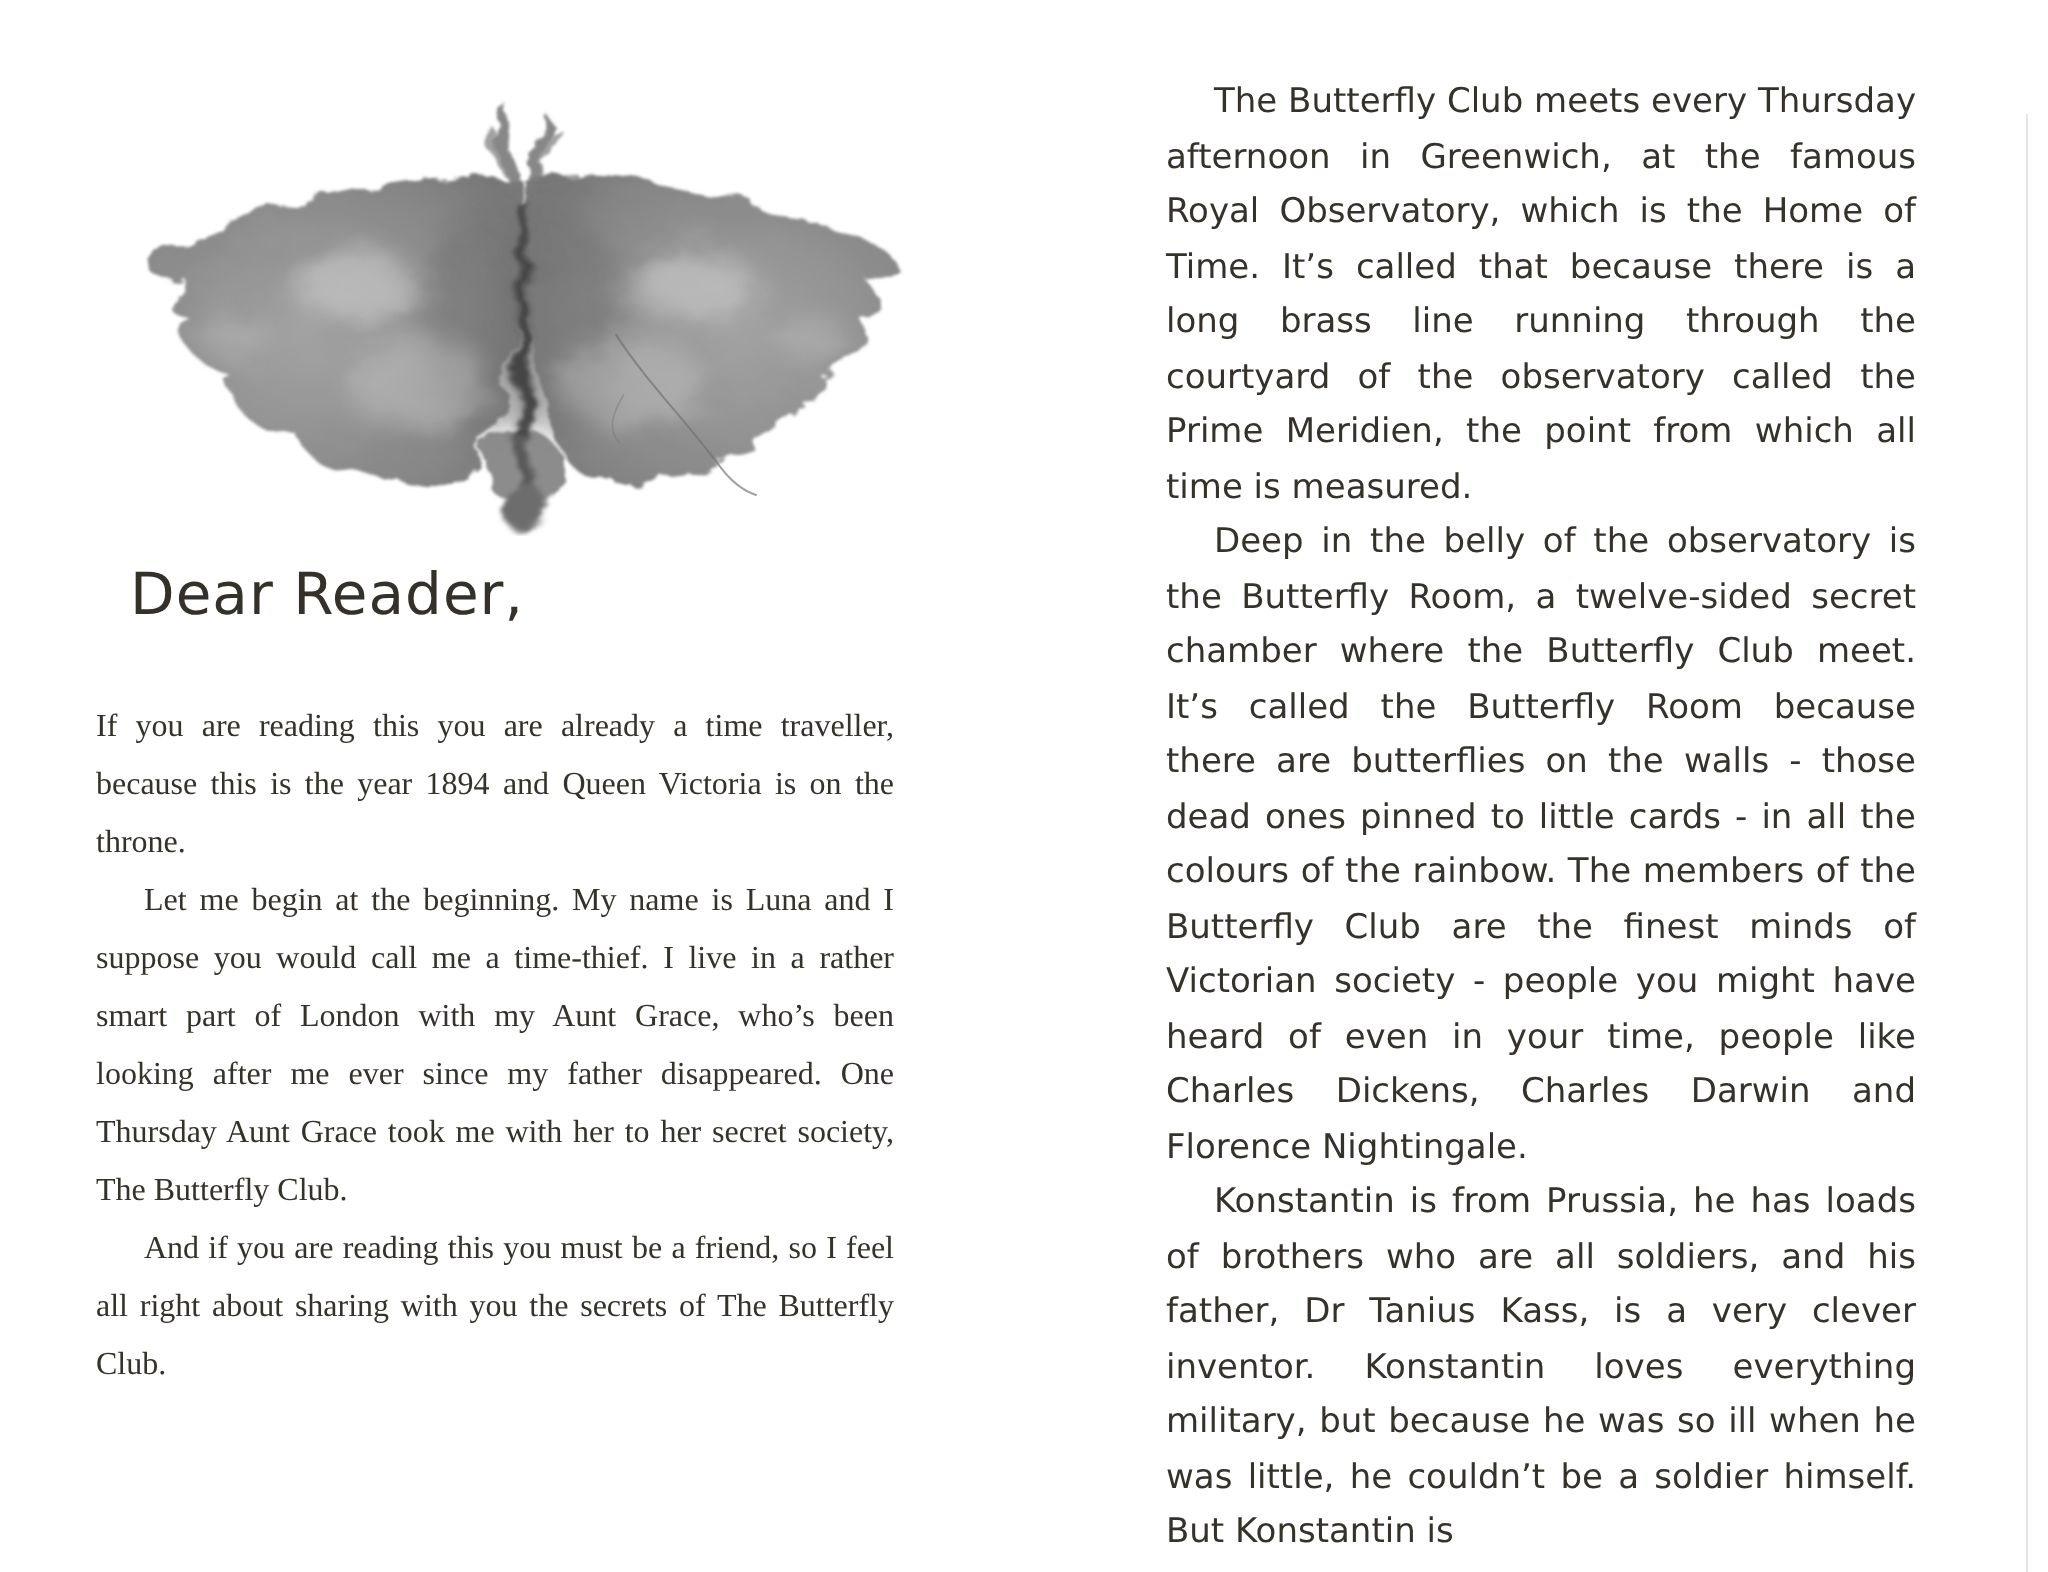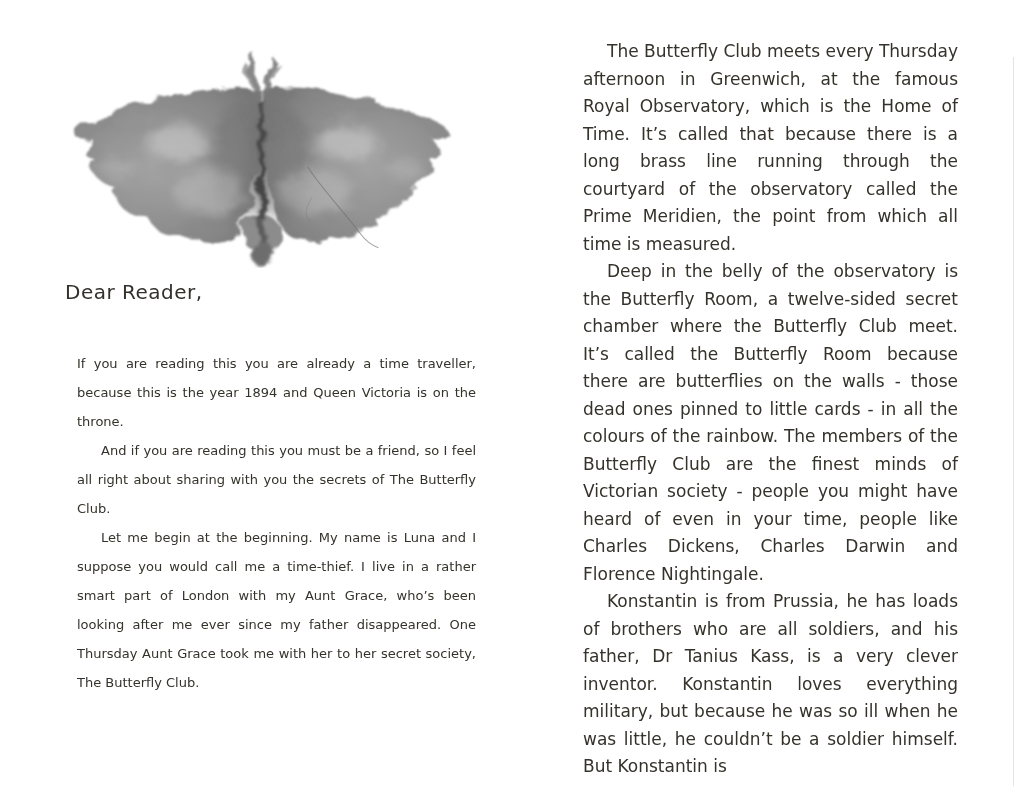--- a/index.html
+++ b/index.html
@@ -27,40 +27,41 @@
     top: 48px;
     width: 408px;
     height: 220px;
   }
   .heading {
     position: absolute;
     left: 65px;
     top: 280px;
     width: 400px;
     margin: 0;
-    font-size: 20px;
+    font-size: 29px;
     font-weight: normal;
     letter-spacing: 0.5px;
     color: #33312a;
   }
   .body-text {
     position: absolute;
     color: #34322a;
   }
   .body-text p {
     margin: 0;
     text-align: justify;
     text-indent: 24px;
   }
   .left-body {
-    left: 77px;
+    left: 48px;
     top: 349px;
     width: 399px;
-    font-size: 13px;
+    font-size: 16px;
     line-height: 29px;
+    font-family: Liberation Serif, serif;
   }
   .left-body p:first-child {
     text-indent: 0;
   }
   .right-body {
     left: 583px;
     top: 38px;
     width: 375px;
     font-size: 17px;
     line-height: 27.5px;
@@ -131,22 +132,22 @@
       </g>
 
       <path d="M248,118 C262,140 282,160 300,184 C306,192 312,196 318,198" fill="none" stroke="#6f6f6f" stroke-width="1" opacity="0.65"></path>
       <path d="M252,148 C246,158 244,166 250,172" fill="none" stroke="#7a7a7a" stroke-width="0.8" opacity="0.5"></path>
     </svg>
 
     <h1 class="heading">Dear Reader,</h1>
 
     <div class="body-text left-body">
         <p>If you are reading this you are already a time traveller, because this is the year 1894 and Queen Victoria is on the throne.</p>
+        <p>Let me begin at the beginning. My name is Luna and I suppose you would call me a time-thief. I live in a rather smart part of London with my Aunt Grace, who’s been looking after me ever since my father disappeared. One Thursday Aunt Grace took me with her to her secret society, The Butterfly Club.</p>
         <p>And if you are reading this you must be a friend, so I feel all right about sharing with you the secrets of The Butterfly Club.</p>
-        <p>Let me begin at the beginning. My name is Luna and I suppose you would call me a time-thief. I live in a rather smart part of London with my Aunt Grace, who’s been looking after me ever since my father disappeared. One Thursday Aunt Grace took me with her to her secret society, The Butterfly Club.</p>
       </div>
   </div>
 
   <div>
     <div class="body-text right-body">
         <p>The Butterfly Club meets every Thursday afternoon in Greenwich, at the famous Royal Observatory, which is the Home of Time. It’s called that because there is a long brass line running through the courtyard of the observatory called the Prime Meridien, the point from which all time is measured.</p>
         <p>Deep in the belly of the observatory is the Butterfly Room, a twelve-sided secret chamber where the Butterfly Club meet. It’s called the Butterfly Room because there are butterflies on the walls - those dead ones pinned to little cards - in all the colours of the rainbow. The members of the Butterfly Club are the finest minds of Victorian society - people you might have heard of even in your time, people like Charles Dickens, Charles Darwin and Florence Nightingale.</p>
         <p>Konstantin is from Prussia, he has loads of brothers who are all soldiers, and his father, Dr Tanius Kass, is a very clever inventor. Konstantin loves everything military, but because he was so ill when he was little, he couldn’t be a soldier himself. But Konstantin is</p>
       </div>
   </div>

